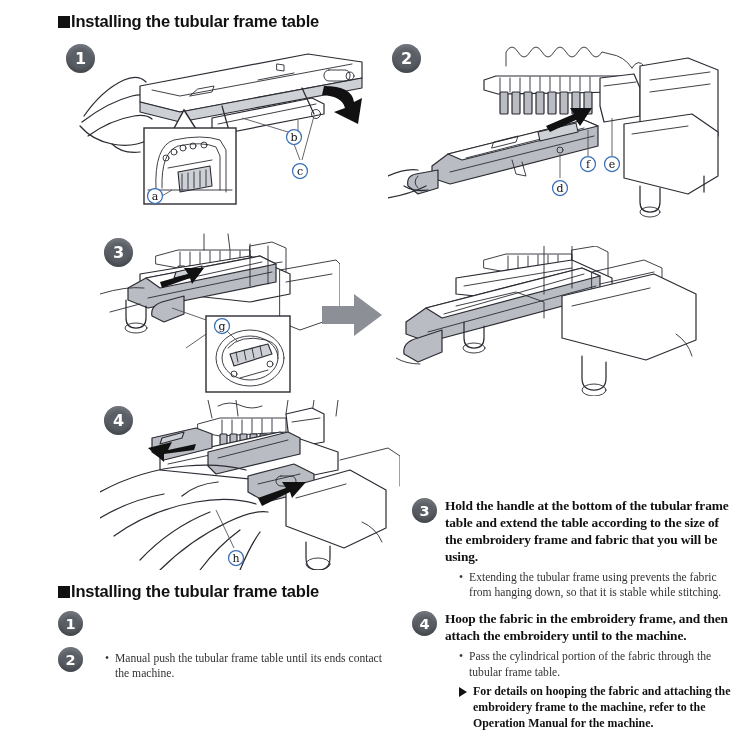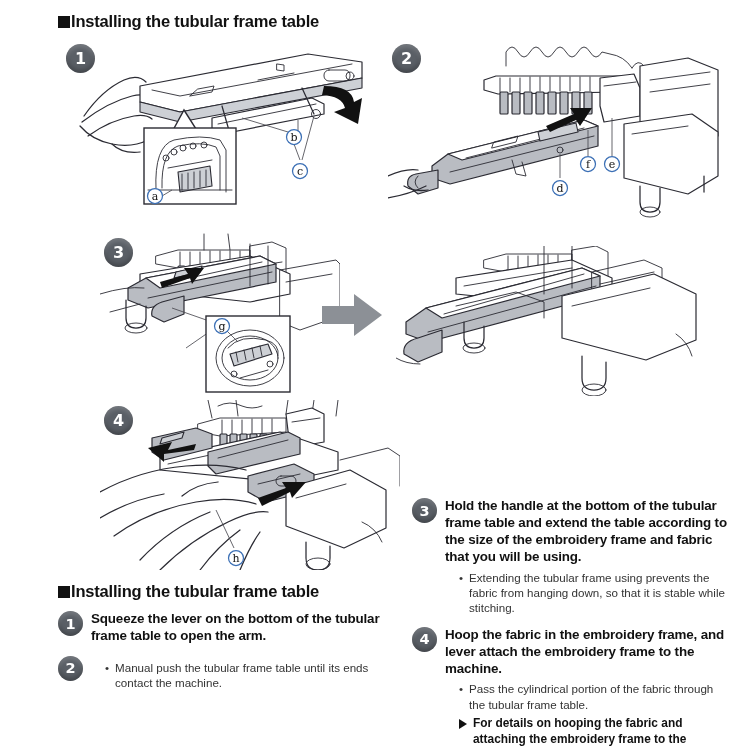--- a/index.html
+++ b/index.html
@@ -28,21 +28,21 @@
     display:flex;align-items:center;justify-content:center;
     font-size:14.5px;font-weight:bold;flex:none;
     box-shadow:inset 0 -3px 5px rgba(0,0,0,.28), inset 0 3px 4px rgba(255,255,255,.18);
     font-family:"DejaVu Sans", sans-serif;
   }
   .badge.big{width:29px;height:29px;font-size:16px;}
 
   
   .steps{display:flex;flex-direction:column;gap:11px;}
   .step{display:flex;gap:8px;align-items:flex-start;}
-  .step-body{flex:1;}
+  .step-body{flex:1;font-family:Liberation Serif, serif;}
   .step-title{
     font-size:13.4px;font-weight:bold;line-height:1.26;color:#111;
     letter-spacing:-0.15px;
   }
   .note{
     display:flex;gap:6px;margin-top:4px;padding-left:14px;
     font-size:11.6px;line-height:1.33;color:#333;font-weight:normal;
   }
   .note .dot{flex:none;line-height:1.33;}
   .note.tri{font-weight:bold;color:#111;font-size:11.9px;}
@@ -417,23 +417,20 @@
   <div style="position:absolute;left:58px;top:582px;width:330px;">
     <div class="section-head" style="margin-bottom:10px;">
       <span class="sq"></span>
       <span>Installing the tubular frame table</span>
     </div>
 
     <div class="steps">
 
       <div class="step">
         <div class="badge">1</div>
-        <div class="step-body">
-          <div class="step-title">Squeeze the lever on the bottom of the tubular frame table to open the arm.</div>
-        </div>
       </div>
 
       <div class="step">
         <div class="badge">2</div>
         <div class="step-body">
           <div class="note">
             <span class="dot">•</span>
             <span>Manual push the tubular frame table until its ends contact the machine.</span>
           </div>
         </div>
@@ -452,21 +449,21 @@
           <div class="note">
             <span class="dot">•</span>
             <span>Extending the tubular frame using prevents the fabric from hanging down, so that it is stable while stitching.</span>
           </div>
         </div>
       </div>
 
       <div class="step">
         <div class="badge">4</div>
         <div class="step-body">
-          <div class="step-title">Hoop the fabric in the embroidery frame, and lever attach the embroidery frame to the machine.</div>
+          <div class="step-title">Hoop the fabric in the embroidery frame, and then attach the embroidery until to the machine.</div>
           <div class="note">
             <span class="dot">•</span>
             <span>Pass the cylindrical portion of the fabric through the tubular frame table.</span>
           </div>
           <div class="note tri">
             <span class="tri-mark"></span>
             <span>For details on hooping the fabric and attaching the embroidery frame to the machine, refer to the Operation Manual for the machine.</span>
           </div>
         </div>
       </div>

